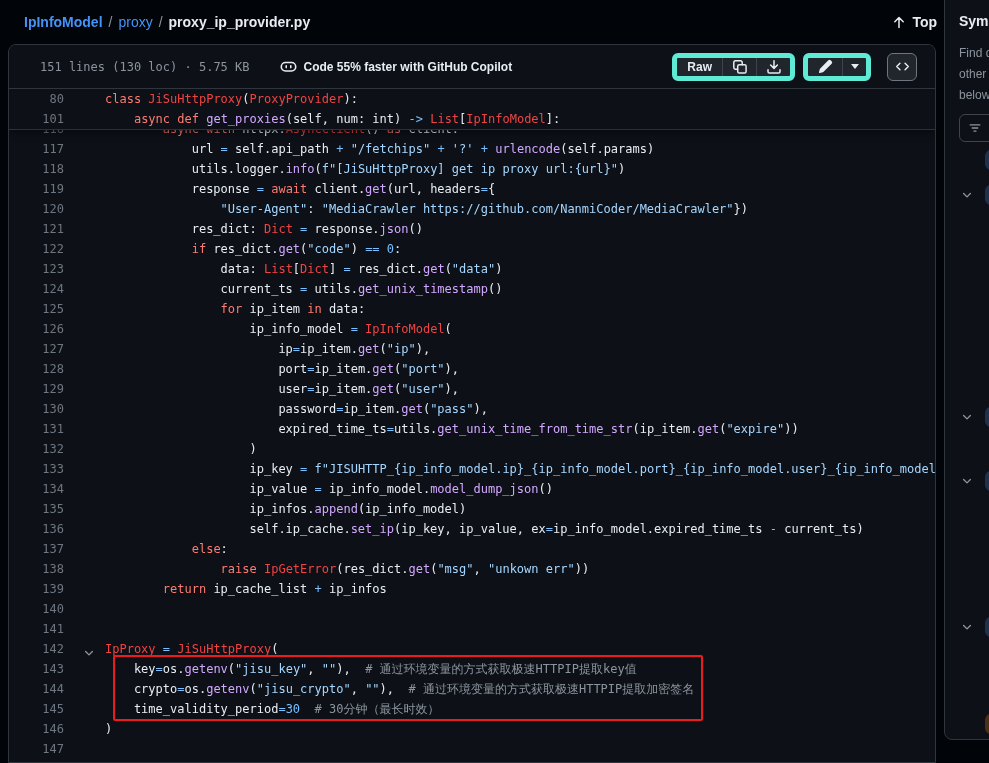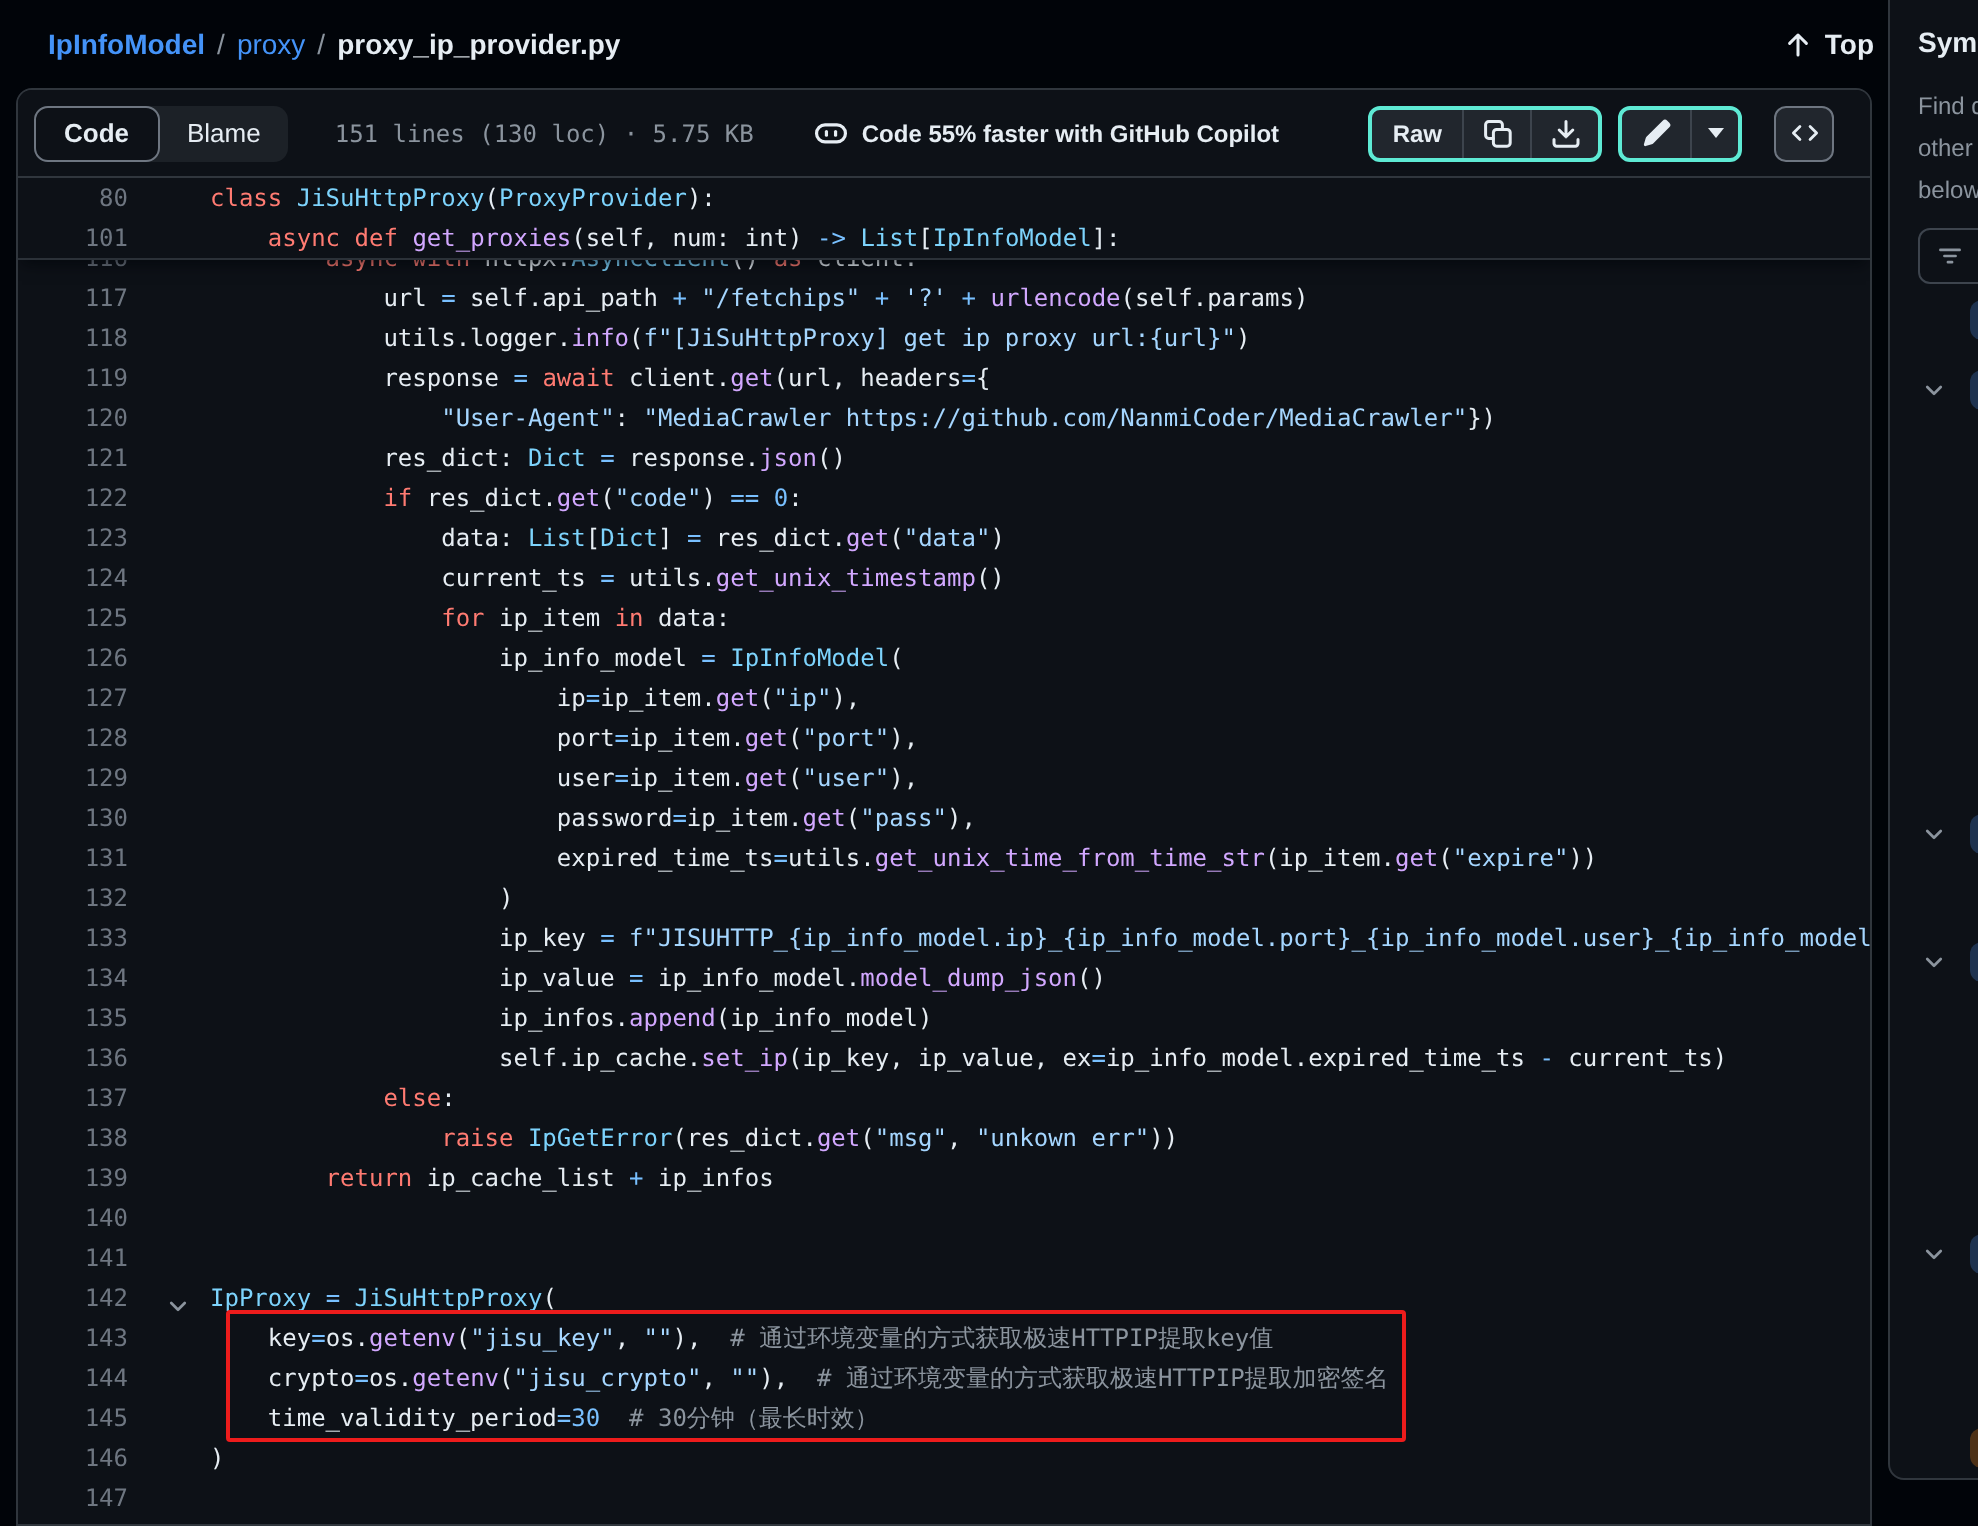--- a/index.html
+++ b/index.html
@@ -26,21 +26,21 @@
     border-bottom:1px solid #30363d; background:#0d1117; }
   .seg { display:flex; background:#1c2127; border-radius:7px; height:28px; align-items:stretch; }
   .seg-btn { display:flex; align-items:center; padding:0 14px; font-size:13px; color:#e6edf3;
     border-radius:7px; cursor:pointer; }
   .seg-btn.active { background:#0d1117; border:1px solid #6e7681; font-weight:700; }
   .meta { margin-left:23px; color:#8b949e; font-size:12px;
     font-family:"DejaVu Sans Mono",monospace; }
   .copilot { display:flex; align-items:center; gap:7px; margin-left:30px; cursor:pointer; }
   .copilot-text { font-size:12px; font-weight:700; color:#e6edf3; }
   .btn-cluster { margin-left:auto; display:flex; align-items:center; }
-  .btn-group { display:flex; height:28px; border:2px solid #5eead4; border-radius:6px;
+  .btn-group { display:flex; height:28px; border:5px solid #5eead4; border-radius:6px;
     background:#21262d; overflow:hidden; }
   .btn-seg { display:flex; align-items:center; justify-content:center; padding:0 10px;
     color:#e6edf3; font-size:12px; font-weight:600; cursor:pointer; }
   .btn-seg + .btn-seg { border-left:1px solid #3d444d; }
   .btn-icon { width:34px; padding:0; }
   .caret { width:0; height:0; border-left:4px solid transparent; border-right:4px solid transparent;
     border-top:5px solid #e6edf3; }
   .symbols-btn { width:30px; height:28px; margin-left:16px; display:flex; align-items:center;
     justify-content:center; background:#21262d; border:1px solid #6e7681; border-radius:6px; cursor:pointer; }
   .gap8 { width:8px; }
@@ -49,21 +49,21 @@
   .code-pane { position:relative; height:675px; overflow:hidden; background:#0d1117; }
   .sticky { position:absolute; top:0; left:0; right:0; z-index:3; background:#0d1117;
     border-bottom:1px solid #2b3138; box-shadow:0 4px 7px -2px rgba(1,4,9,.65); }
   .rows { padding-top:30px; }
   .code-row { display:flex; height:20px; line-height:20px; white-space:pre;
     font-family:"DejaVu Sans Mono","DejaVu Sans",monospace; font-size:12px;align-items:flex-end; }
   .ln { width:64px; padding-right:9px; text-align:right; color:#6e7681; flex-shrink:0; cursor:pointer; }
   .fold { width:32px; flex-shrink:0; display:flex; align-items:center; justify-content:center; }
   .code { flex:1; overflow:hidden; }
   .t-p{color:#e6edf3} .t-k{color:#ff7b72} .t-s{color:#a5d6ff} .t-f{color:#d2a8ff}
-  .t-c{color:#8b949e} .t-n{color:#79c0ff} .t-t{color:#7dd3fc}
+  .t-c{color:#8b949e} .t-n{color:#79c0ff} .t-t{color:#ef4444}
 
   
   .annotation { position:absolute; left:113px; top:655px; width:590px; height:66px;
     border:2px solid #ed1c1c; border-radius:2px; z-index:6; pointer-events:none; }
 
   
   .sidebar { position:absolute; left:944px; top:-40px; width:280px; height:780px;
     background:#0d1117; border:1px solid #30363d; border-radius:8px; overflow:hidden; z-index:2;
     padding:52px 14px 0 14px; }
   .sb-title { font-size:14px; font-weight:700; color:#e6edf3; }
@@ -95,24 +95,20 @@
   <div class="top-link">
     <svg width="16" height="16" viewBox="0 0 16 16" class="icon-stroke">
         <path d="M8 13.5V3.5M3.8 7.7L8 3.5l4.2 4.2"></path>
       </svg>
     <span>Top</span>
   </div>
 
   <div class="file-box">
 
     <div class="toolbar">
-      <div class="seg">
-        <div class="seg-btn active">Code</div>
-        <div class="seg-btn">Blame</div>
-      </div>
       <div class="meta">151 lines (130 loc) · 5.75 KB</div>
       <div class="copilot">
         <svg width="17" height="17" viewBox="0 0 16 16">
           <rect x="1.2" y="4.2" width="13.6" height="8" rx="4" class="icon-stroke" stroke-width="1.3"></rect>
           <rect x="5.1" y="6.6" width="1.5" height="3.2" rx="0.75" fill="#e6edf3"></rect>
           <rect x="9.4" y="6.6" width="1.5" height="3.2" rx="0.75" fill="#e6edf3"></rect>
         </svg>
         <span class="copilot-text">Code 55% faster with GitHub Copilot</span>
       </div>
 

